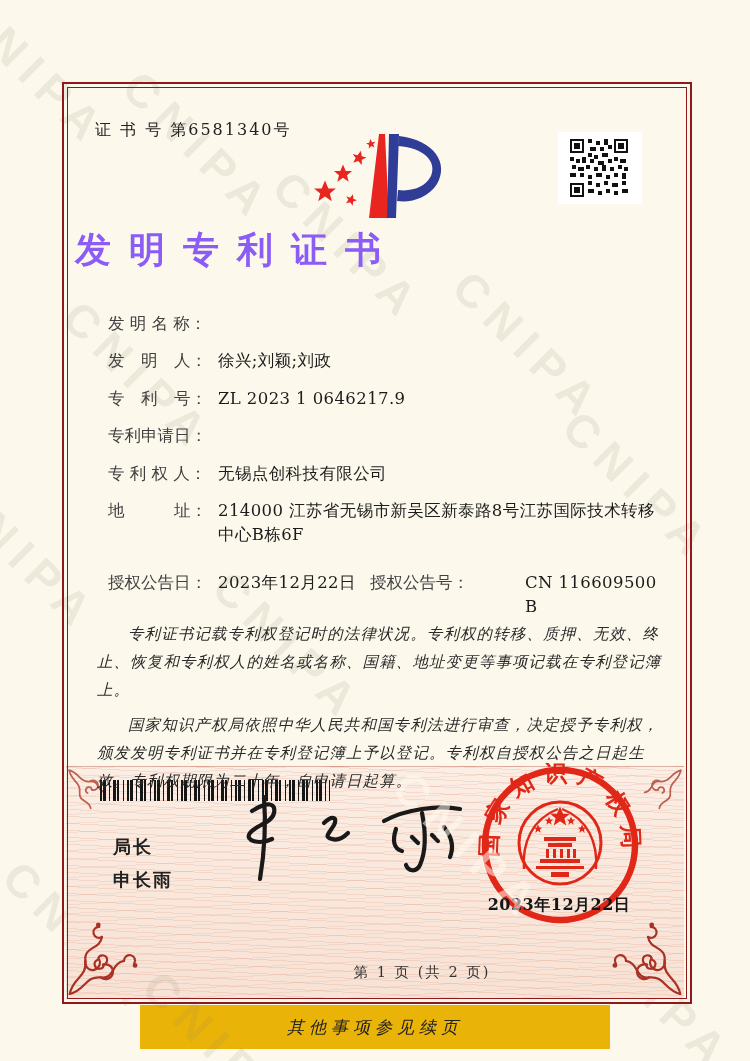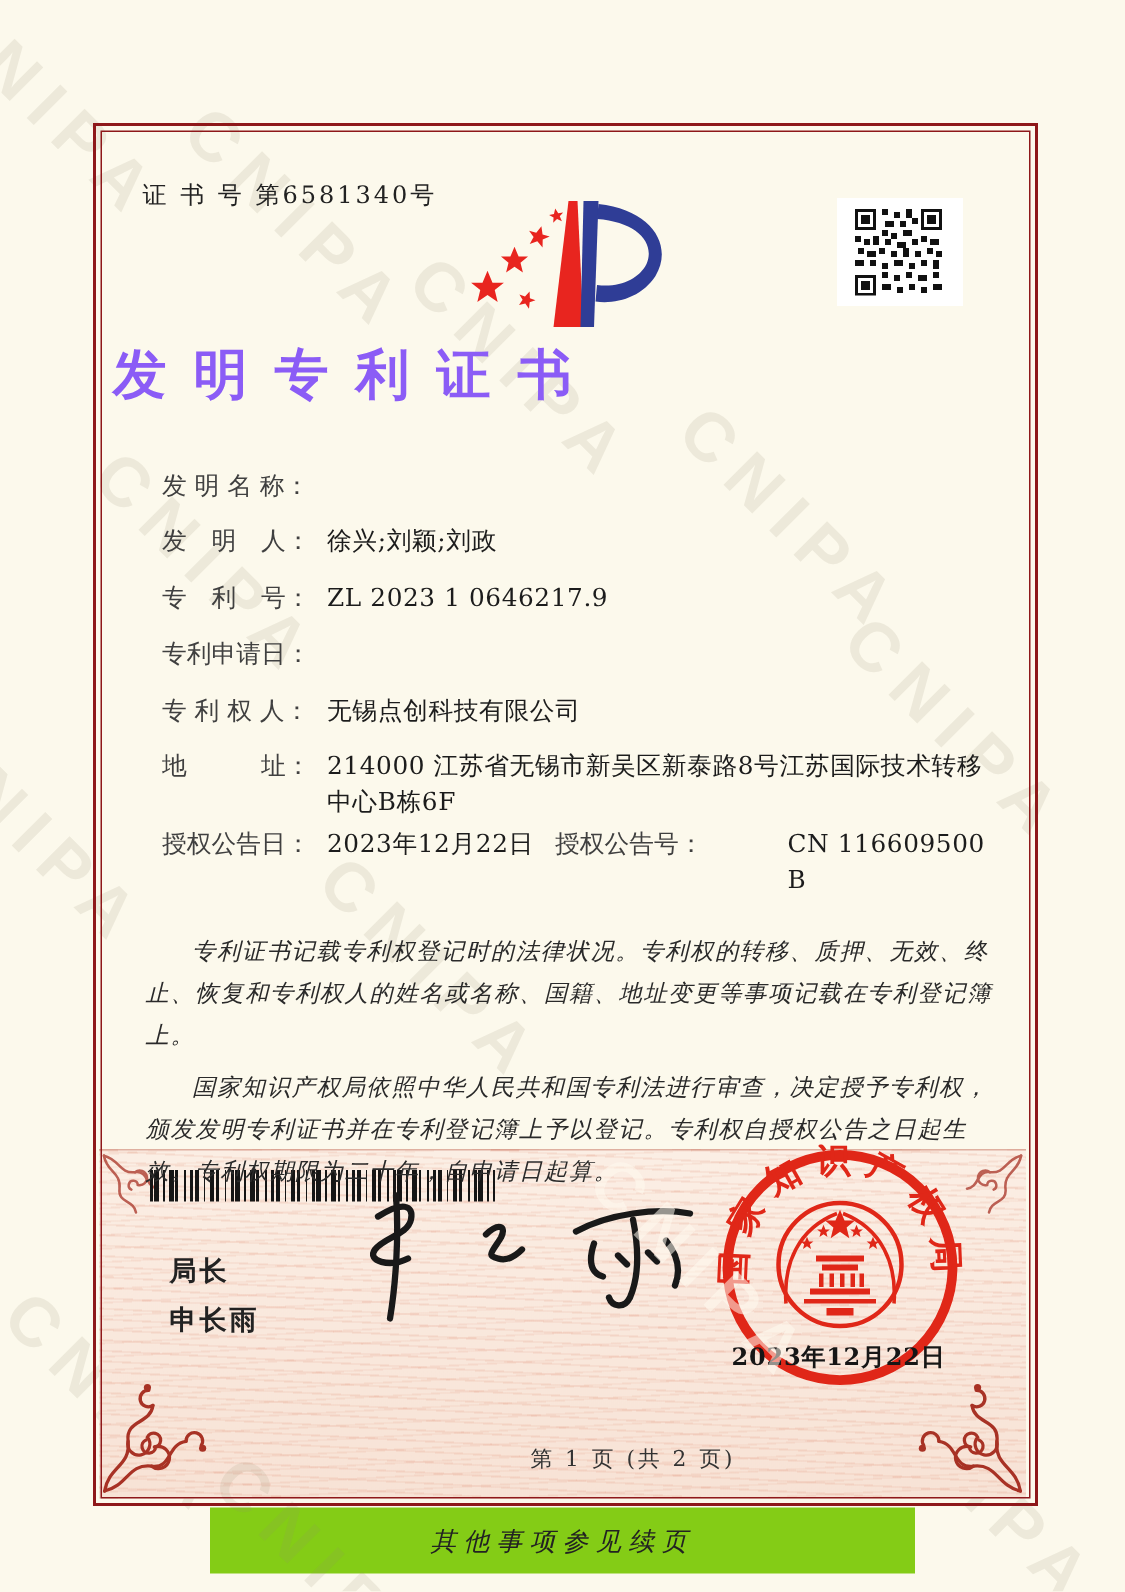--- a/index.html
+++ b/index.html
@@ -27,21 +27,21 @@
   .qr-box{position:absolute;left:492px;top:46px;width:84px;height:72px;background:#fff;}
   .qr{position:absolute;left:12px;top:7px;}
 
   .title{position:absolute;left:0;top:140px;width:618px;text-align:left;
          font-size:36px;font-weight:600;letter-spacing:18px;padding-left:9px;box-sizing:border-box;color:#8b5cf6;}
 
   .rows{position:absolute;left:42px;top:226px;width:560px;}
   .frow{display:flex;margin-bottom:13.5px;font-size:16.5px;line-height:1.45;}
   .flabel{width:110px;flex:none;color:#404040;}
   .fvalue{flex:1;color:#1c1c1c;letter-spacing:0.4px;}
-  .frow.addr{margin-bottom:4px;}
+  .frow.addr{margin-bottom:24px;}
   .grant-left{display:flex;width:262px;flex:none;}
   .grant-left .flabel{width:110px;}
   .grant-right{display:flex;flex:1;gap:45px;}
   .grant-right .flabel{width:110px;}
 
   .paras{position:absolute;left:31px;top:534px;width:566px;
          font-style:italic;font-size:15.5px;line-height:1.82;letter-spacing:1.1px;color:#2a2a2a;}
   .paras p{margin:0 0 6px 0;text-indent:2em;}
 
   
@@ -72,21 +72,21 @@
             font-weight:600;font-size:18px;color:#222;letter-spacing:2px;}
   .sig-svg{position:absolute;left:150px;top:26px;}
 
   .seal{position:absolute;left:412px;top:-4px;}
   .seal-date{position:absolute;left:408px;top:128px;width:170px;text-align:center;
              font-size:16px;font-weight:bold;color:#161616;letter-spacing:0.5px;z-index:4;}
 
   .page-num{position:absolute;left:0;top:196px;width:712px;text-align:center;
             font-size:14.5px;letter-spacing:2px;color:#333;}
 
-  .footer-box{position:absolute;left:140px;top:1005px;width:470px;height:44px;background:#84cc16;
+  .footer-box{position:absolute;left:140px;top:1005px;width:470px;height:44px;background:#eab308;
               z-index:4;display:flex;align-items:center;justify-content:center;}
   .footer-note{font-style:italic;font-size:17px;letter-spacing:5px;color:#222;}
 </style>
 </head>
 <body>
 
 <div class="page">
 
   <div class="wm" style="left:-15px;top:-15px;">CNIPA</div>
   <div class="wm" style="left:150px;top:60px;">CNIPA</div>

